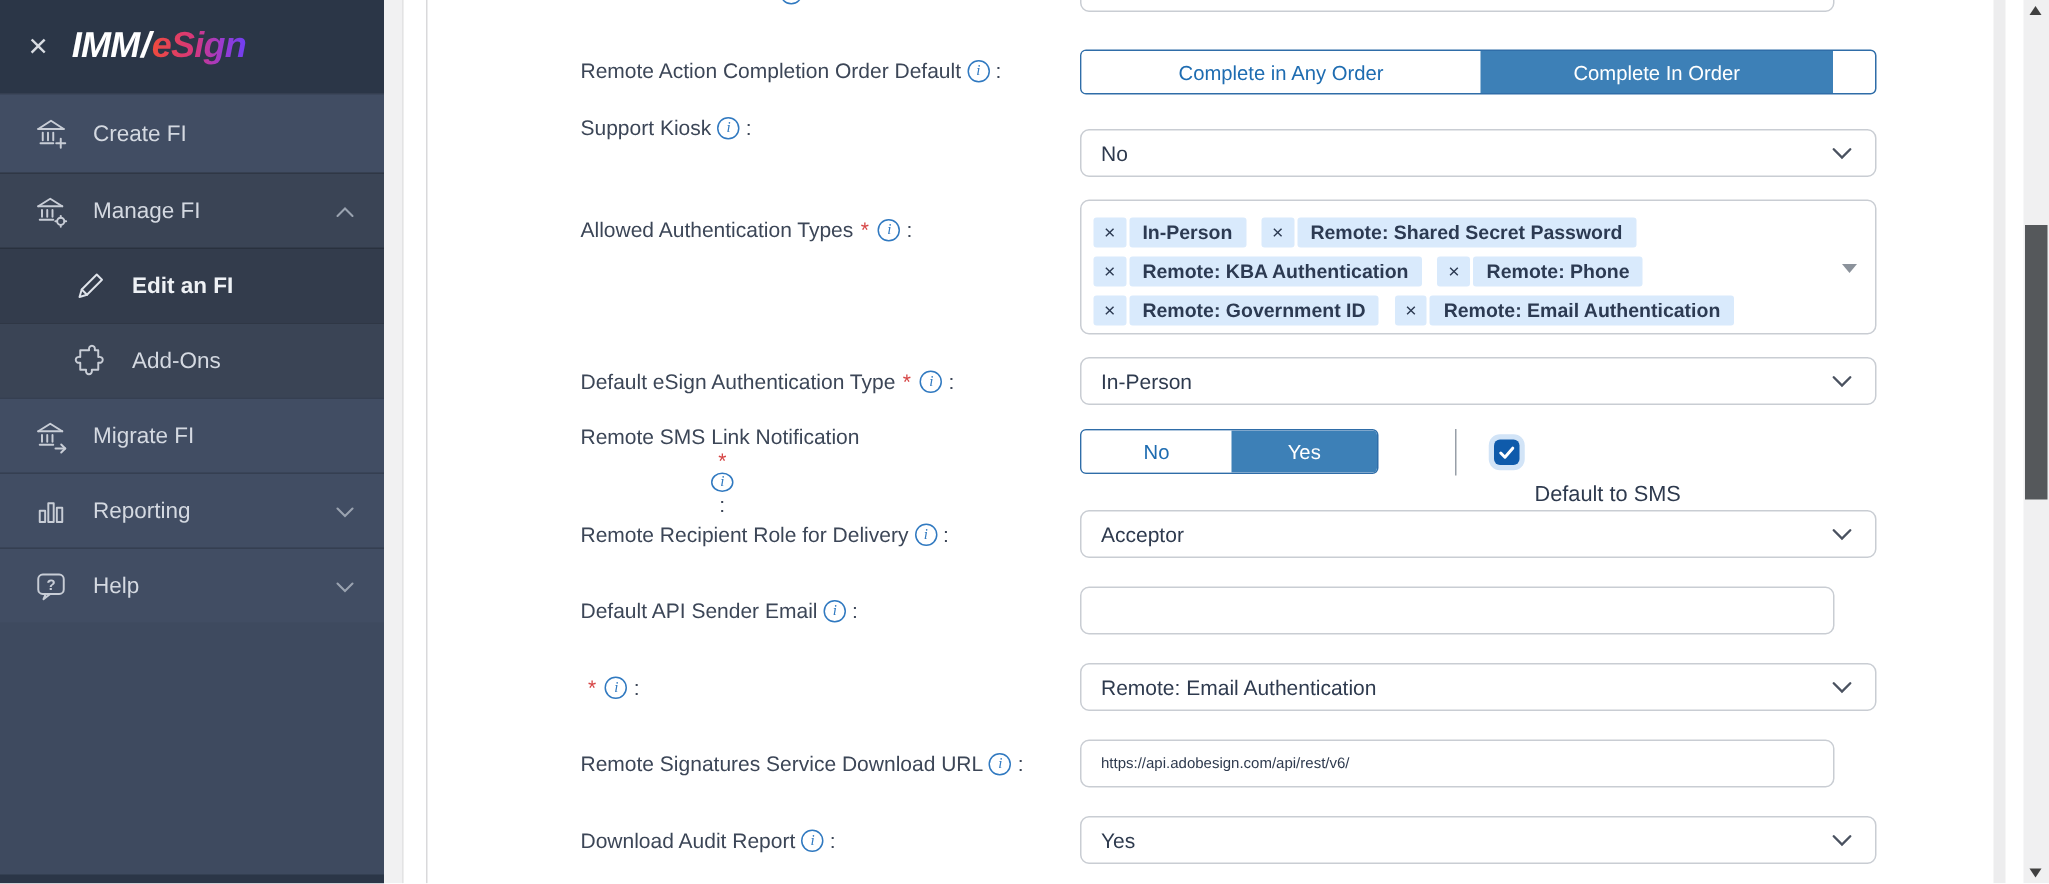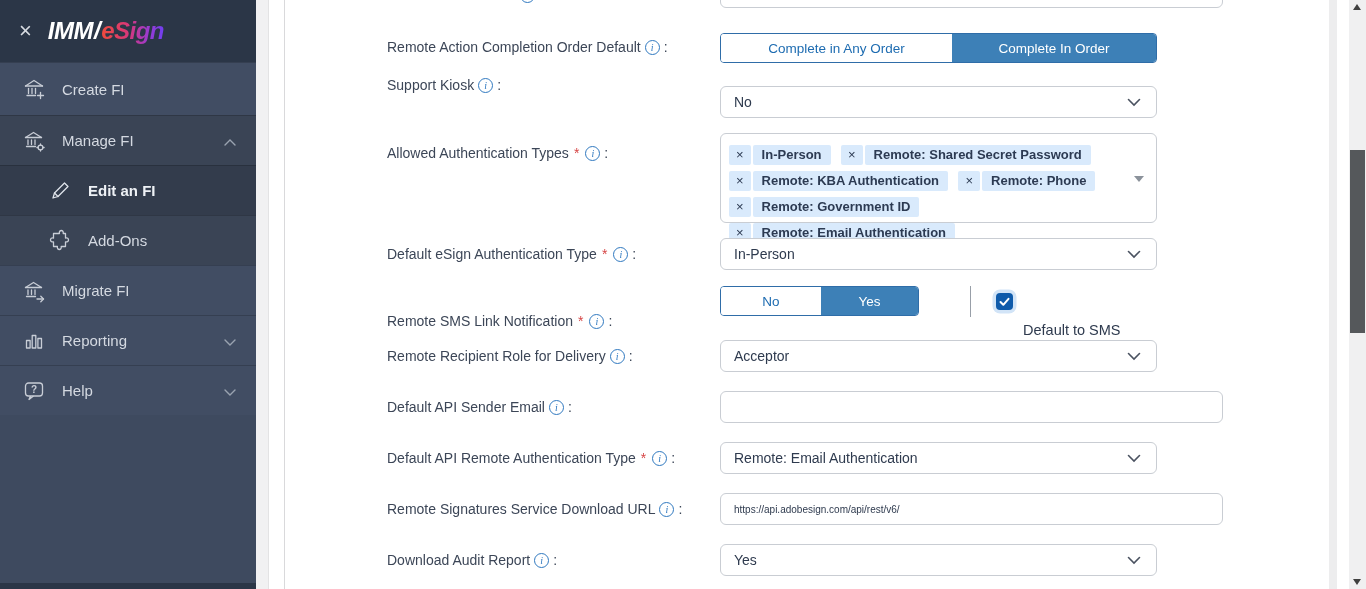--- a/index.html
+++ b/index.html
@@ -47,21 +47,21 @@
 
   
   .row-label { position:absolute; left:387px; height:20px; display:flex; align-items:center;
     font-size:14px; color:#3c4657; white-space:nowrap; }
   .req { color:#d64545; margin:0 2px 0 5px; font-size:14px; }
   .info-icon { display:inline-flex; align-items:center; justify-content:center;
     width:15px; height:15px; margin:0 1px 0 4px; border:1px solid #3079c0; border-radius:50%;
     color:#3079c0; font-size:10px; font-style:italic; font-family:"Liberation Serif", serif; }
   .lbl-colon { margin-left:3px; color:#3c4657; }
 
-  .ctl { position:absolute; left:720px; width:437px; }
+  .ctl { position:absolute; left:720px; width:531px; }
   .select-box { height:32px; border:1px solid #c9cdd3; border-radius:6px; background:#fff;
     display:flex; align-items:center; padding:0 30px 0 13px; font-size:14px; color:#2e3a4e; cursor:pointer; }
   .select-chevron { position:absolute; right:15px; top:50%; transform:translateY(-50%); }
   .text-input { height:32px; width:503px; border:1px solid #c9cdd3; border-radius:6px; background:#fff;
     padding:0 13px; font-size:10px; color:#2e3a4e; font-family:"Liberation Sans", sans-serif; outline:none; }
 
   .seg { display:flex; height:30px; border:1px solid #2f6da8; border-radius:4px; overflow:hidden; }
   .seg-btn { display:flex; align-items:center; justify-content:center; font-size:13.5px; cursor:pointer; }
   .seg-off { background:#ffffff; color:#1e6cb1; }
   .seg-on  { background:#3d80b7; color:#ffffff; }
@@ -277,21 +277,21 @@
     </div>
     <div class="ctl select-box" style="top:238px;">
       <span>In-Person</span>
       <span class="select-chevron">
         <svg width="14" height="9" viewBox="0 0 14 9" fill="none" stroke="#4a5260" stroke-width="1.6" stroke-linecap="round">
             <polyline points="1.5,1.5 7,7 12.5,1.5"></polyline>
           </svg>
       </span>
     </div>
 
-    <div class="row-label" style="top:311px;">
+    <div class="row-label" style="top:283px;flex-direction:column;">
       <span>Remote SMS Link Notification</span>
       <span class="req">*</span>
       <span class="info-icon">i</span>
       <span class="lbl-colon">:</span>
     </div>
     <div class="ctl seg" style="top:286px; width:199px;">
       <div class="seg-btn seg-off" style="width:100px;">No</div>
       <div class="seg-btn seg-on" style="width:97px;">Yes</div>
     </div>
     <div class="vdivider"></div>
@@ -317,21 +317,20 @@
     </div>
 
     <div class="row-label" style="top:397px;">
       <span>Default API Sender Email</span>
       <span class="info-icon">i</span>
       <span class="lbl-colon">:</span>
     </div>
     <input class="text-input ctl" style="top: 391px;" value="">
 
     <div class="row-label" style="top:448px;">
-      <span>Default API Remote Authentication Type</span>
       <span class="req">*</span>
       <span class="info-icon">i</span>
       <span class="lbl-colon">:</span>
     </div>
     <div class="ctl select-box" style="top:442px;">
       <span>Remote: Email Authentication</span>
       <span class="select-chevron">
         <svg width="14" height="9" viewBox="0 0 14 9" fill="none" stroke="#4a5260" stroke-width="1.6" stroke-linecap="round">
             <polyline points="1.5,1.5 7,7 12.5,1.5"></polyline>
           </svg>

